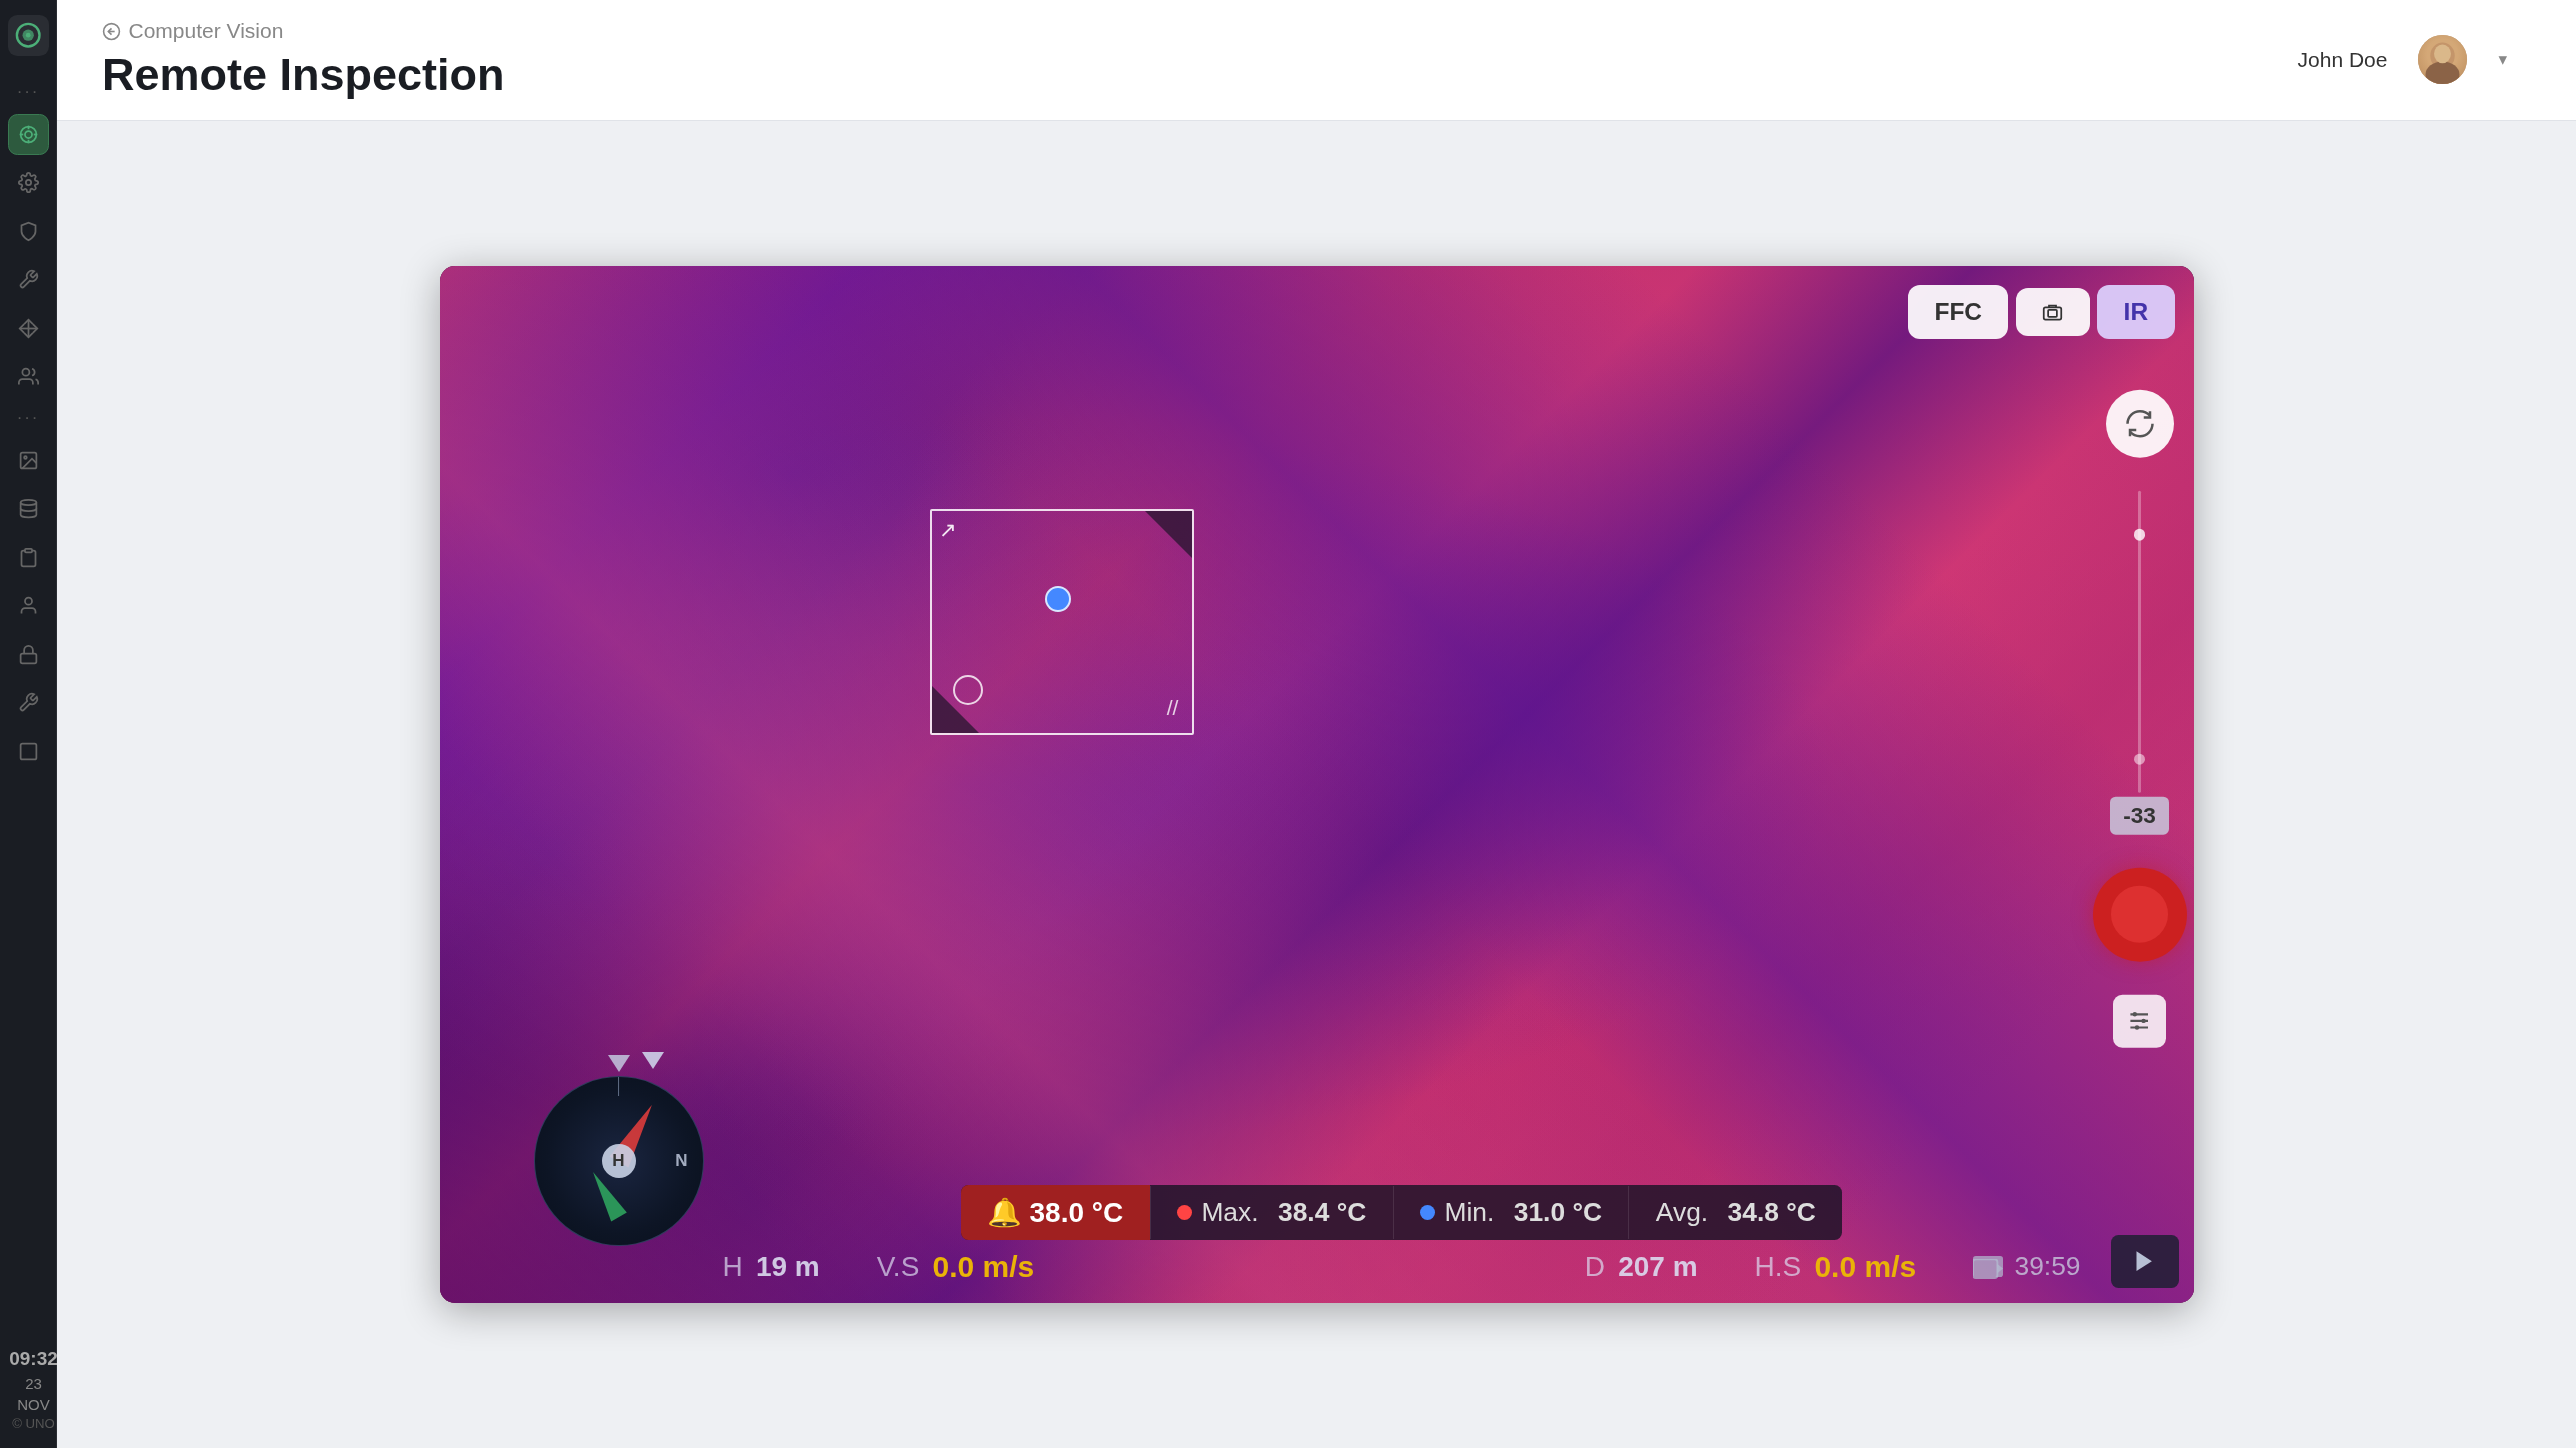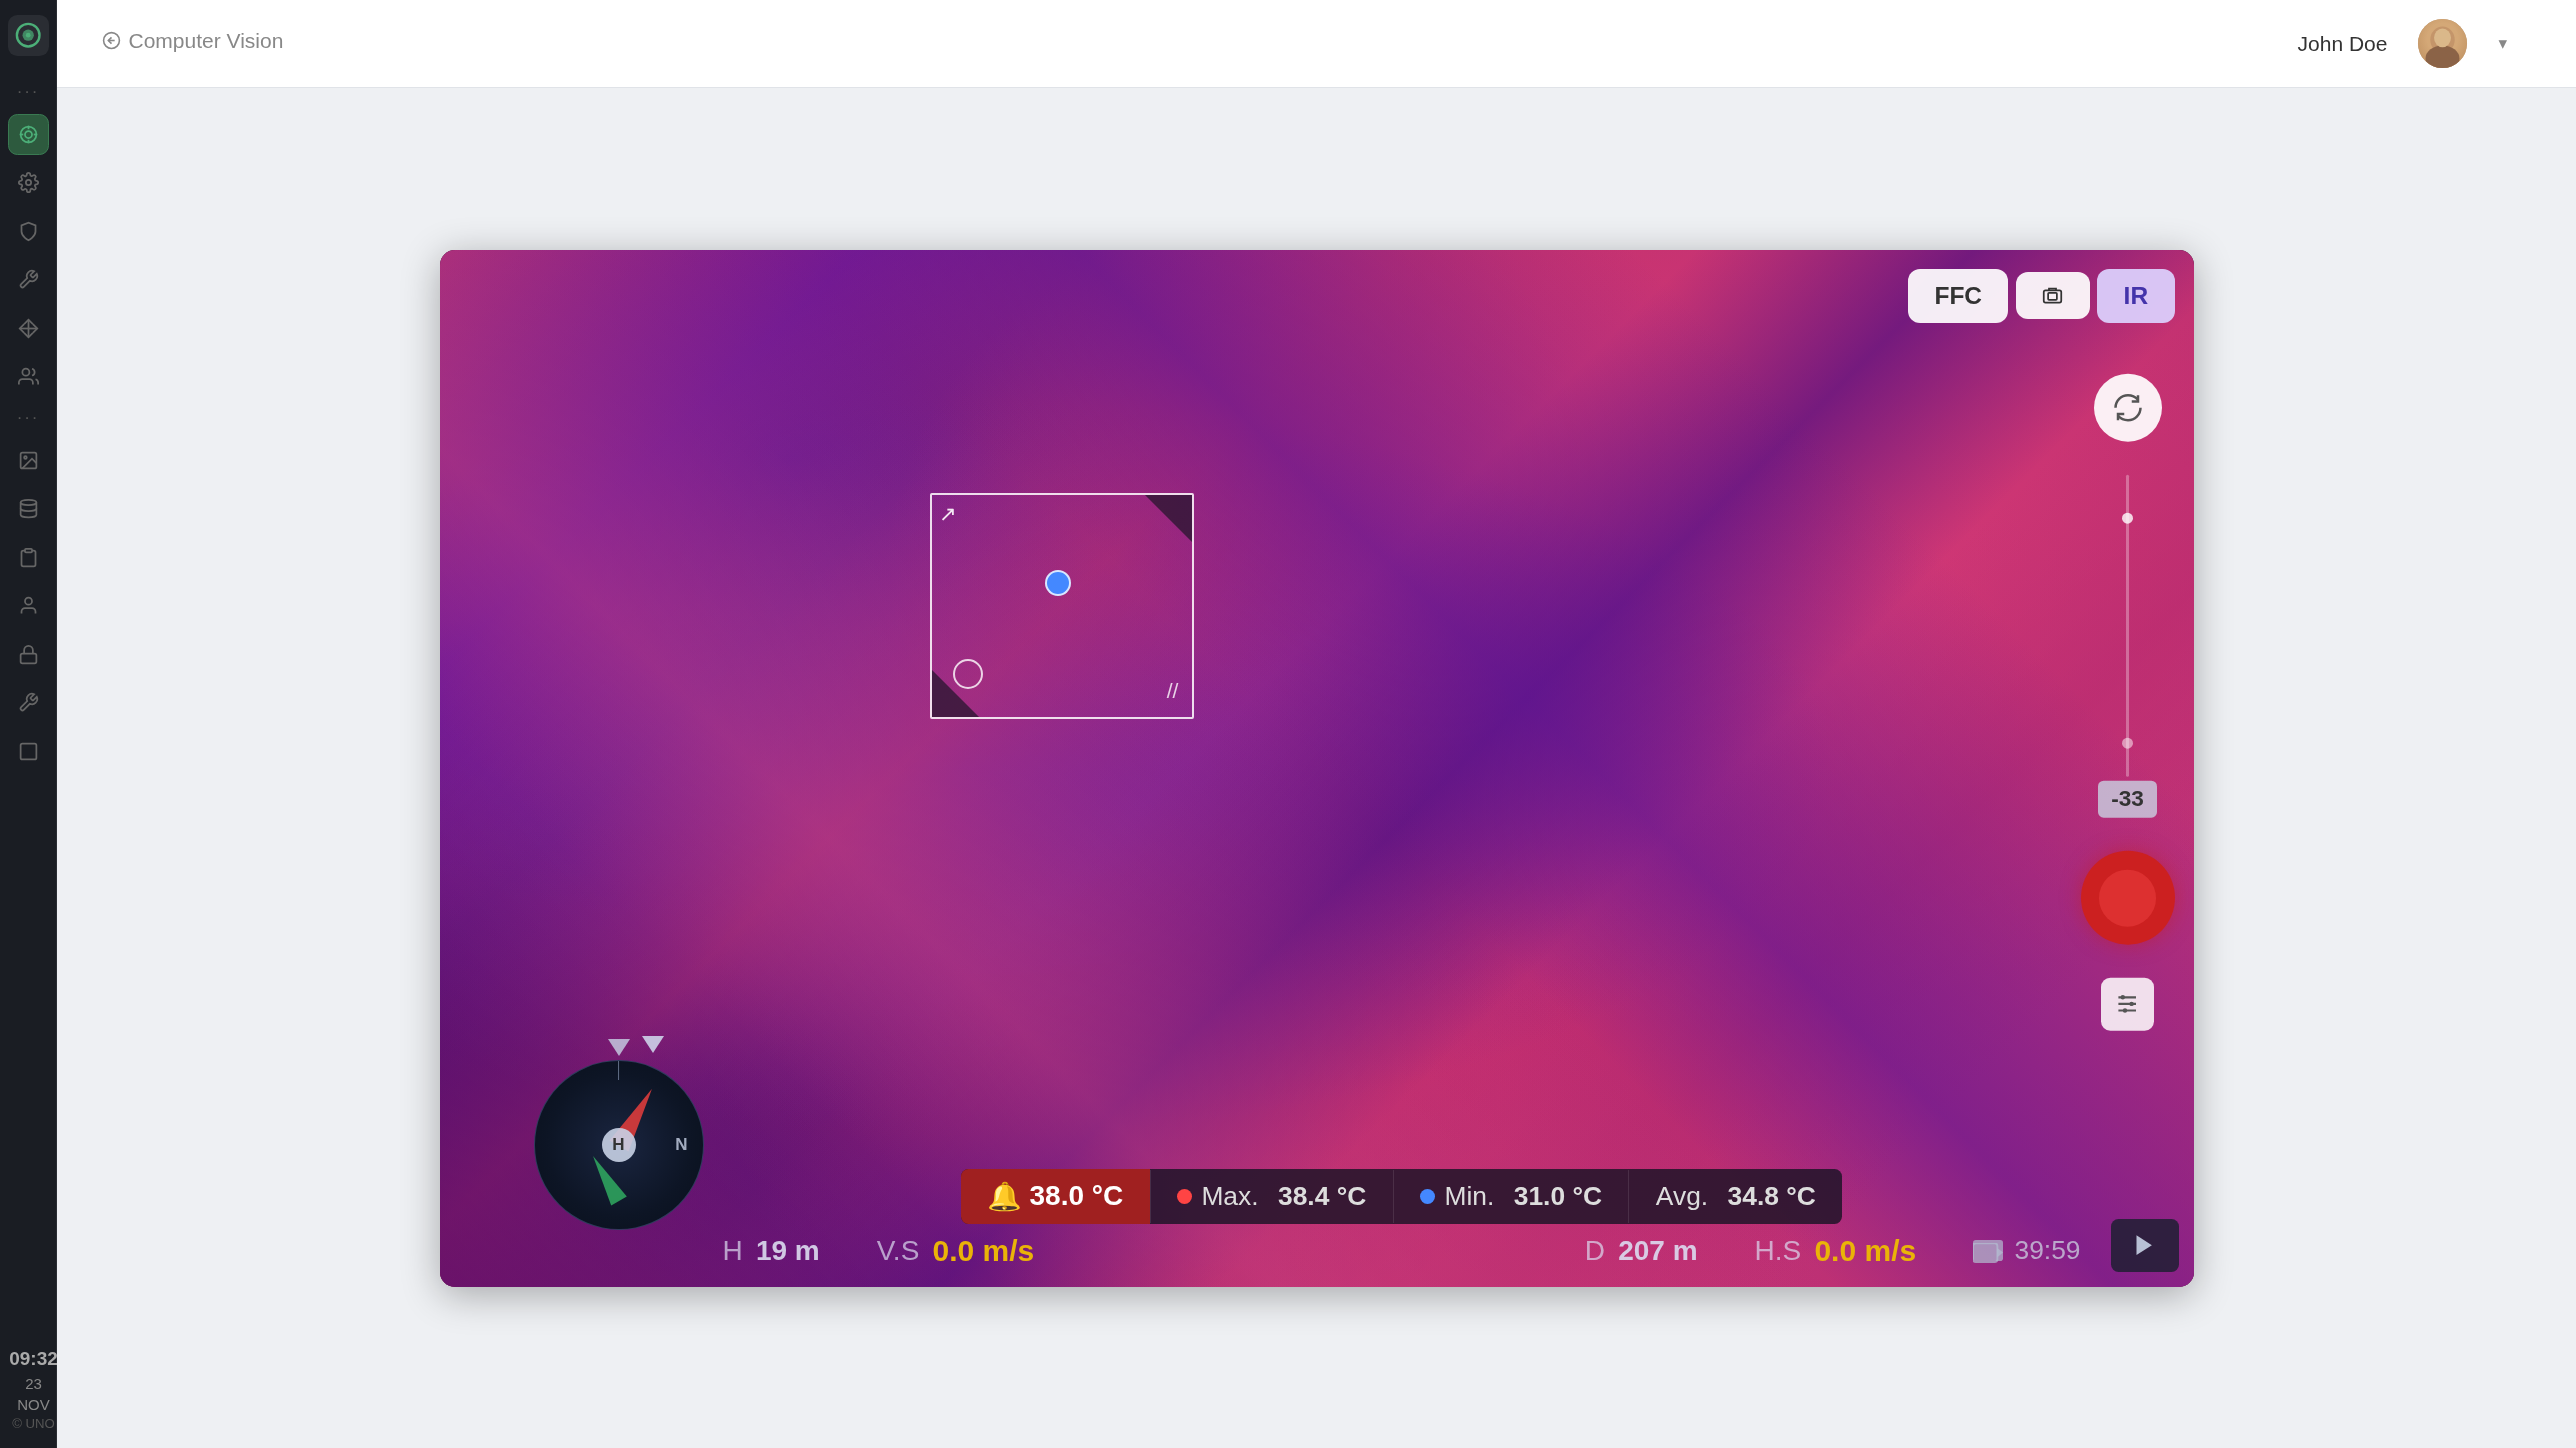--- a/index.html
+++ b/index.html
@@ -224,21 +224,21 @@
     }
     .cam-btn.ir-btn {
       background: rgba(220,210,255,0.92);
       color: #4433aa;
     }
     .cam-btn svg { width: 21px; height: 21px; }
 
     
     .right-controls {
       position: absolute;
-      right: 19px;
+      right: 7px;
       top: 50%;
       transform: translateY(-60%);
       display: flex;
       flex-direction: column;
       align-items: center;
       gap: 33px;
     }
     .rotate-btn {
       width: 68px;
       height: 68px;
@@ -695,20 +695,21 @@
   <div class="header">
     <div class="header-left">
       <div class="breadcrumb">
         <svg viewBox="0 0 24 24" fill="none" stroke="#888" stroke-width="2" width="21" height="21">
           <circle cx="12" cy="12" r="10"></circle>
           <polyline points="12 8 8 12 12 16"></polyline>
           <line x1="16" y1="12" x2="8" y2="12"></line>
         </svg>
         <span>Computer Vision</span>
       </div>
+      <div class="page-title">Remote Inspection</div>
     </div>
     <div class="header-right">
       <span class="user-name">John Doe</span>
       <div class="user-avatar">
         <div class="user-avatar-inner">
           
           <svg viewBox="0 0 52 52" width="49" height="49" xmlns="http://www.w3.org/2000/svg">
             <ellipse cx="26" cy="22" rx="13" ry="14" fill="#c4956a"></ellipse>
             <ellipse cx="26" cy="42" rx="18" ry="14" fill="#8b6347"></ellipse>
             <ellipse cx="26" cy="20" rx="9" ry="10" fill="#dab88a"></ellipse>

